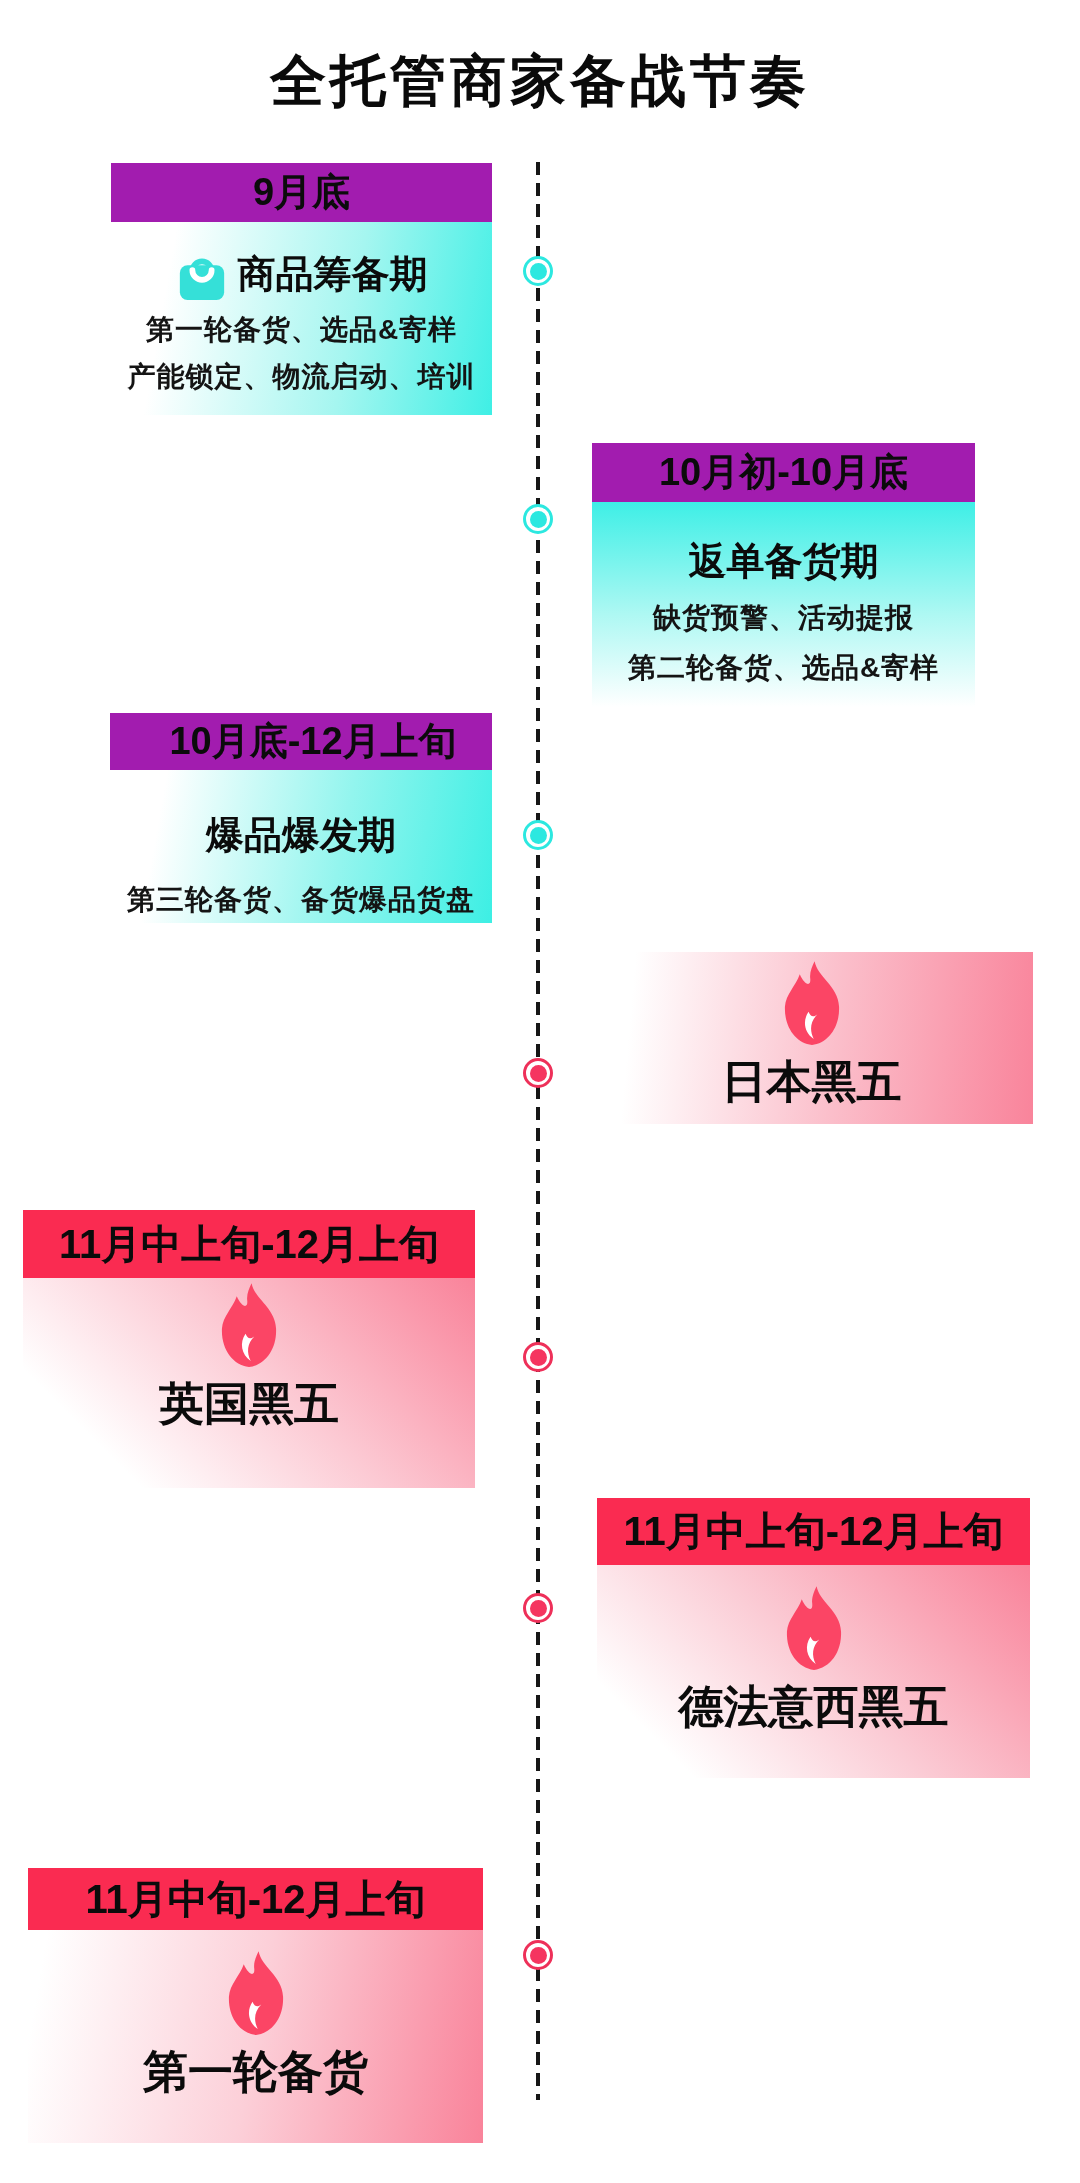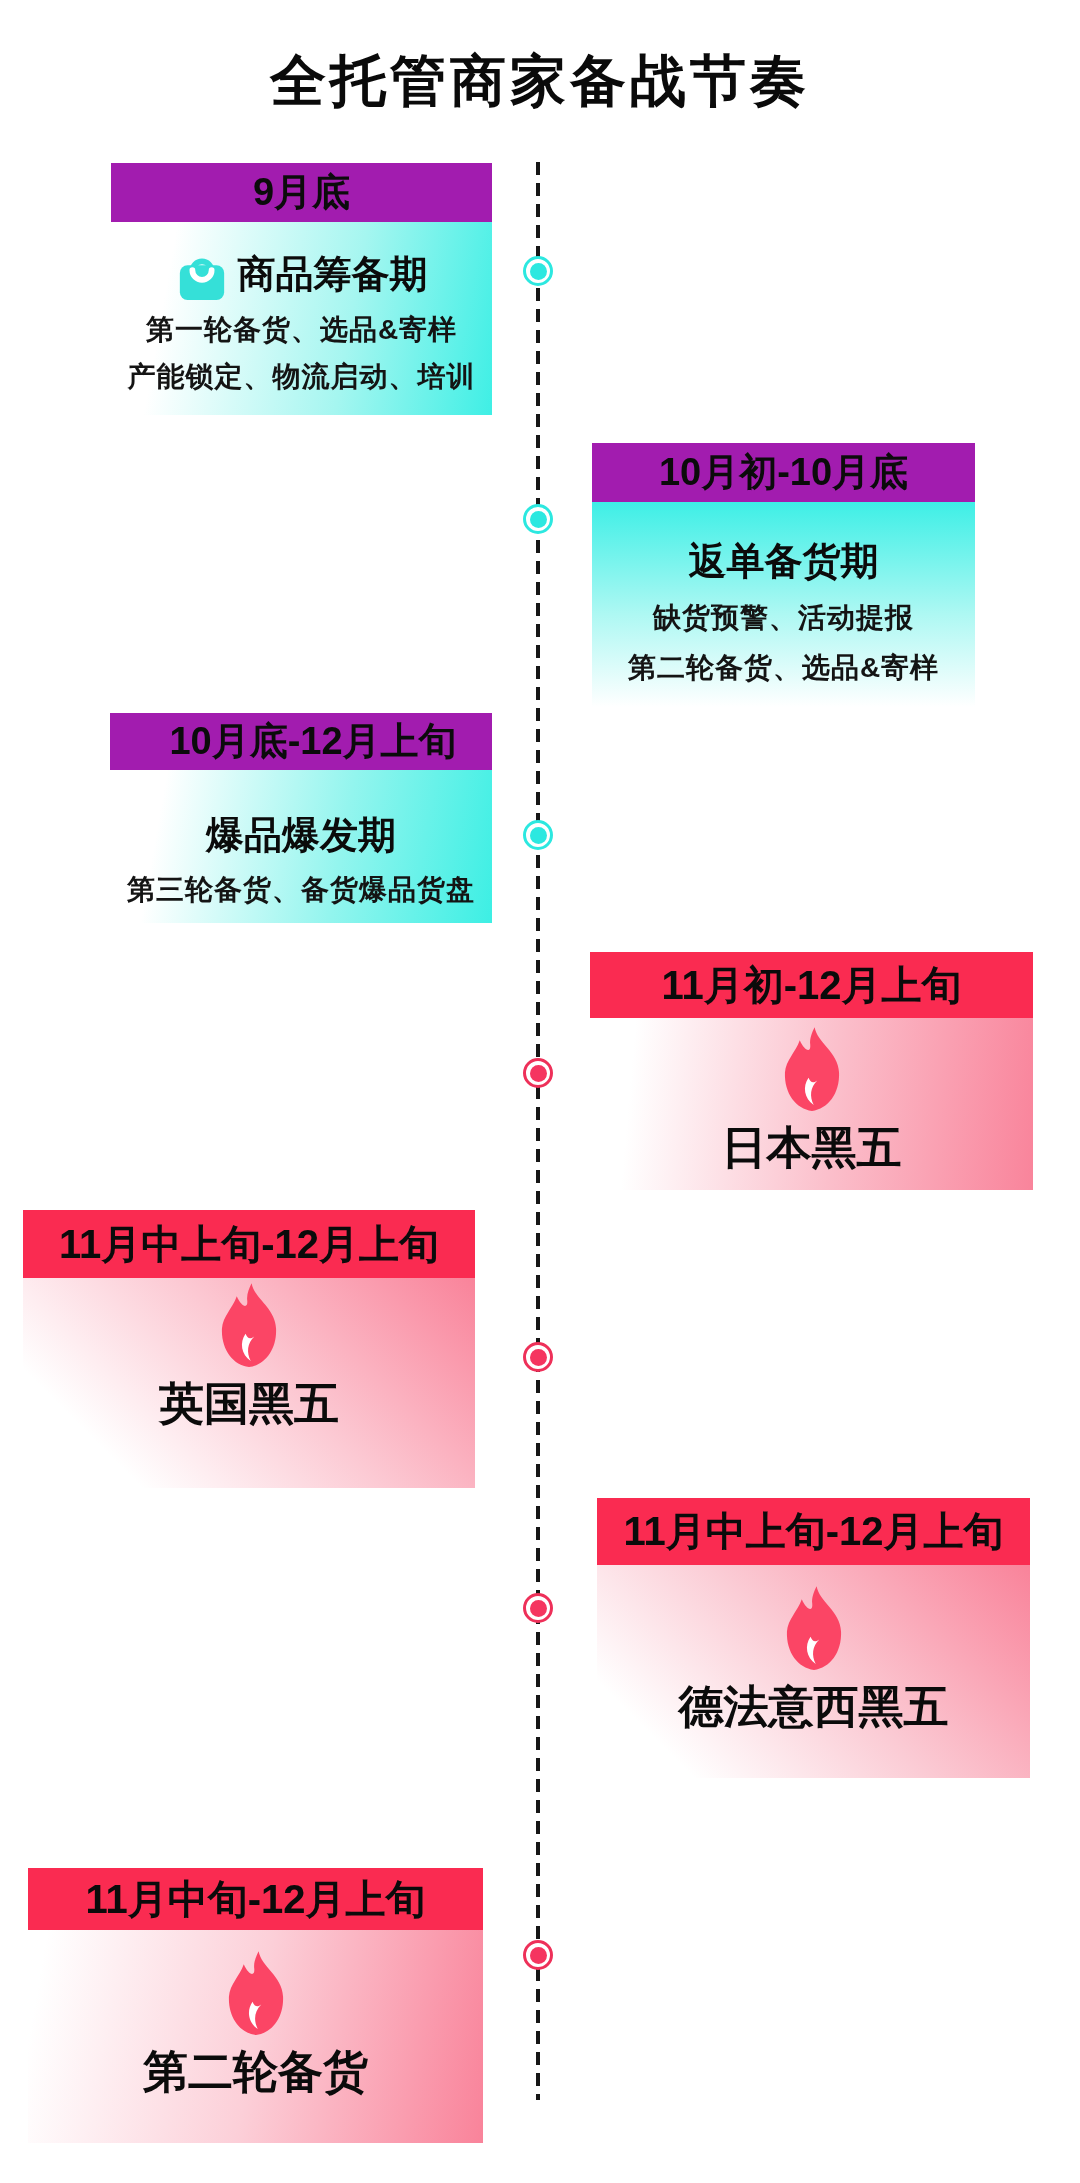--- a/index.html
+++ b/index.html
@@ -47,21 +47,21 @@
   .c1 .body{height:193px;padding-top:24px;box-sizing:border-box;
     background:linear-gradient(100deg,#ffffff 0%,#ffffff 16%,#a5f6f0 62%,#3fefe5 100%);}
   .c2{left:592px;top:443px;width:383px;}
   .c2 .body{height:205px;padding-top:34px;box-sizing:border-box;
     background:linear-gradient(180deg,#3eefe6 0%,#aef8f3 55%,#ffffff 100%);}
   .c2 p{margin-top:12px;}
   .c3{left:110px;top:713px;width:382px;}
   .c3 .bar{height:57px;padding-left:24px;}
   .c3 .body{height:153px;padding-top:40px;box-sizing:border-box;
     background:linear-gradient(100deg,#ffffff 0%,#ffffff 14%,#93f5ee 60%,#3defe4 100%);}
-  .c3 p{margin-top:10px;}
+  .c3 p{margin-top:20px;}
 
   .c4{left:590px;top:952px;width:443px;}
   .c4 .bar{height:66px;}
   .c4 .body{height:172px;padding-top:4px;box-sizing:border-box;
     background:linear-gradient(95deg,#ffffff 0%,#ffffff 10%,#fbbfcb 55%,#f9849b 100%);}
   .c5{left:23px;top:1210px;width:452px;}
   .c5 .bar{height:68px;}
   .c5 .body{height:210px;box-sizing:border-box;
     background:linear-gradient(225deg,#f9839a 0%,#fcc9d3 45%,#ffffff 82%);}
   .c6{left:597px;top:1498px;width:433px;}
@@ -125,23 +125,20 @@
     <header class="bar">
       <span>10月底-12月上旬</span>
     </header>
     <div class="body">
       <h2>爆品爆发期</h2>
       <p>第三轮备货、备货爆品货盘</p>
     </div>
   </section>
 
   <section class="card c4">
-    <header class="bar red">
-      <span>11月初-12月上旬</span>
-    </header>
     <div class="body">
       <span class="flame-wrap">
         <svg width="88" height="96" viewBox="0 0 100 110">
           <path d="M53 6 C56 24 80 34 81 58 C82 82 68 100 50 102 C32 100 18 82 19 58 C20 44 31 35 36 21 C41 33 49 36 48 26 C47 19 50 12 53 6 Z" fill="#fb4565"></path>
           <path d="M46 64 C39 74 41 88 52 95 C47 85 48 75 56 67 C51 71 48 69 46 64 Z" fill="#ffffff"></path>
         </svg>
       </span>
       <h2 class="flame-title">日本黑五</h2>
     </div>
   </section>
@@ -180,17 +177,17 @@
     <header class="bar red">
       <span>11月中旬-12月上旬</span>
     </header>
     <div class="body">
       <span class="flame-wrap">
         <svg width="88" height="96" viewBox="0 0 100 110">
           <path d="M53 6 C56 24 80 34 81 58 C82 82 68 100 50 102 C32 100 18 82 19 58 C20 44 31 35 36 21 C41 33 49 36 48 26 C47 19 50 12 53 6 Z" fill="#fb4565"></path>
           <path d="M46 64 C39 74 41 88 52 95 C47 85 48 75 56 67 C51 71 48 69 46 64 Z" fill="#ffffff"></path>
         </svg>
       </span>
-      <h2 class="flame-title">第二轮备货</h2>
+      <h2 class="flame-title">第一轮备货</h2>
     </div>
   </section>
 
 </div>
 
 </body></html>

